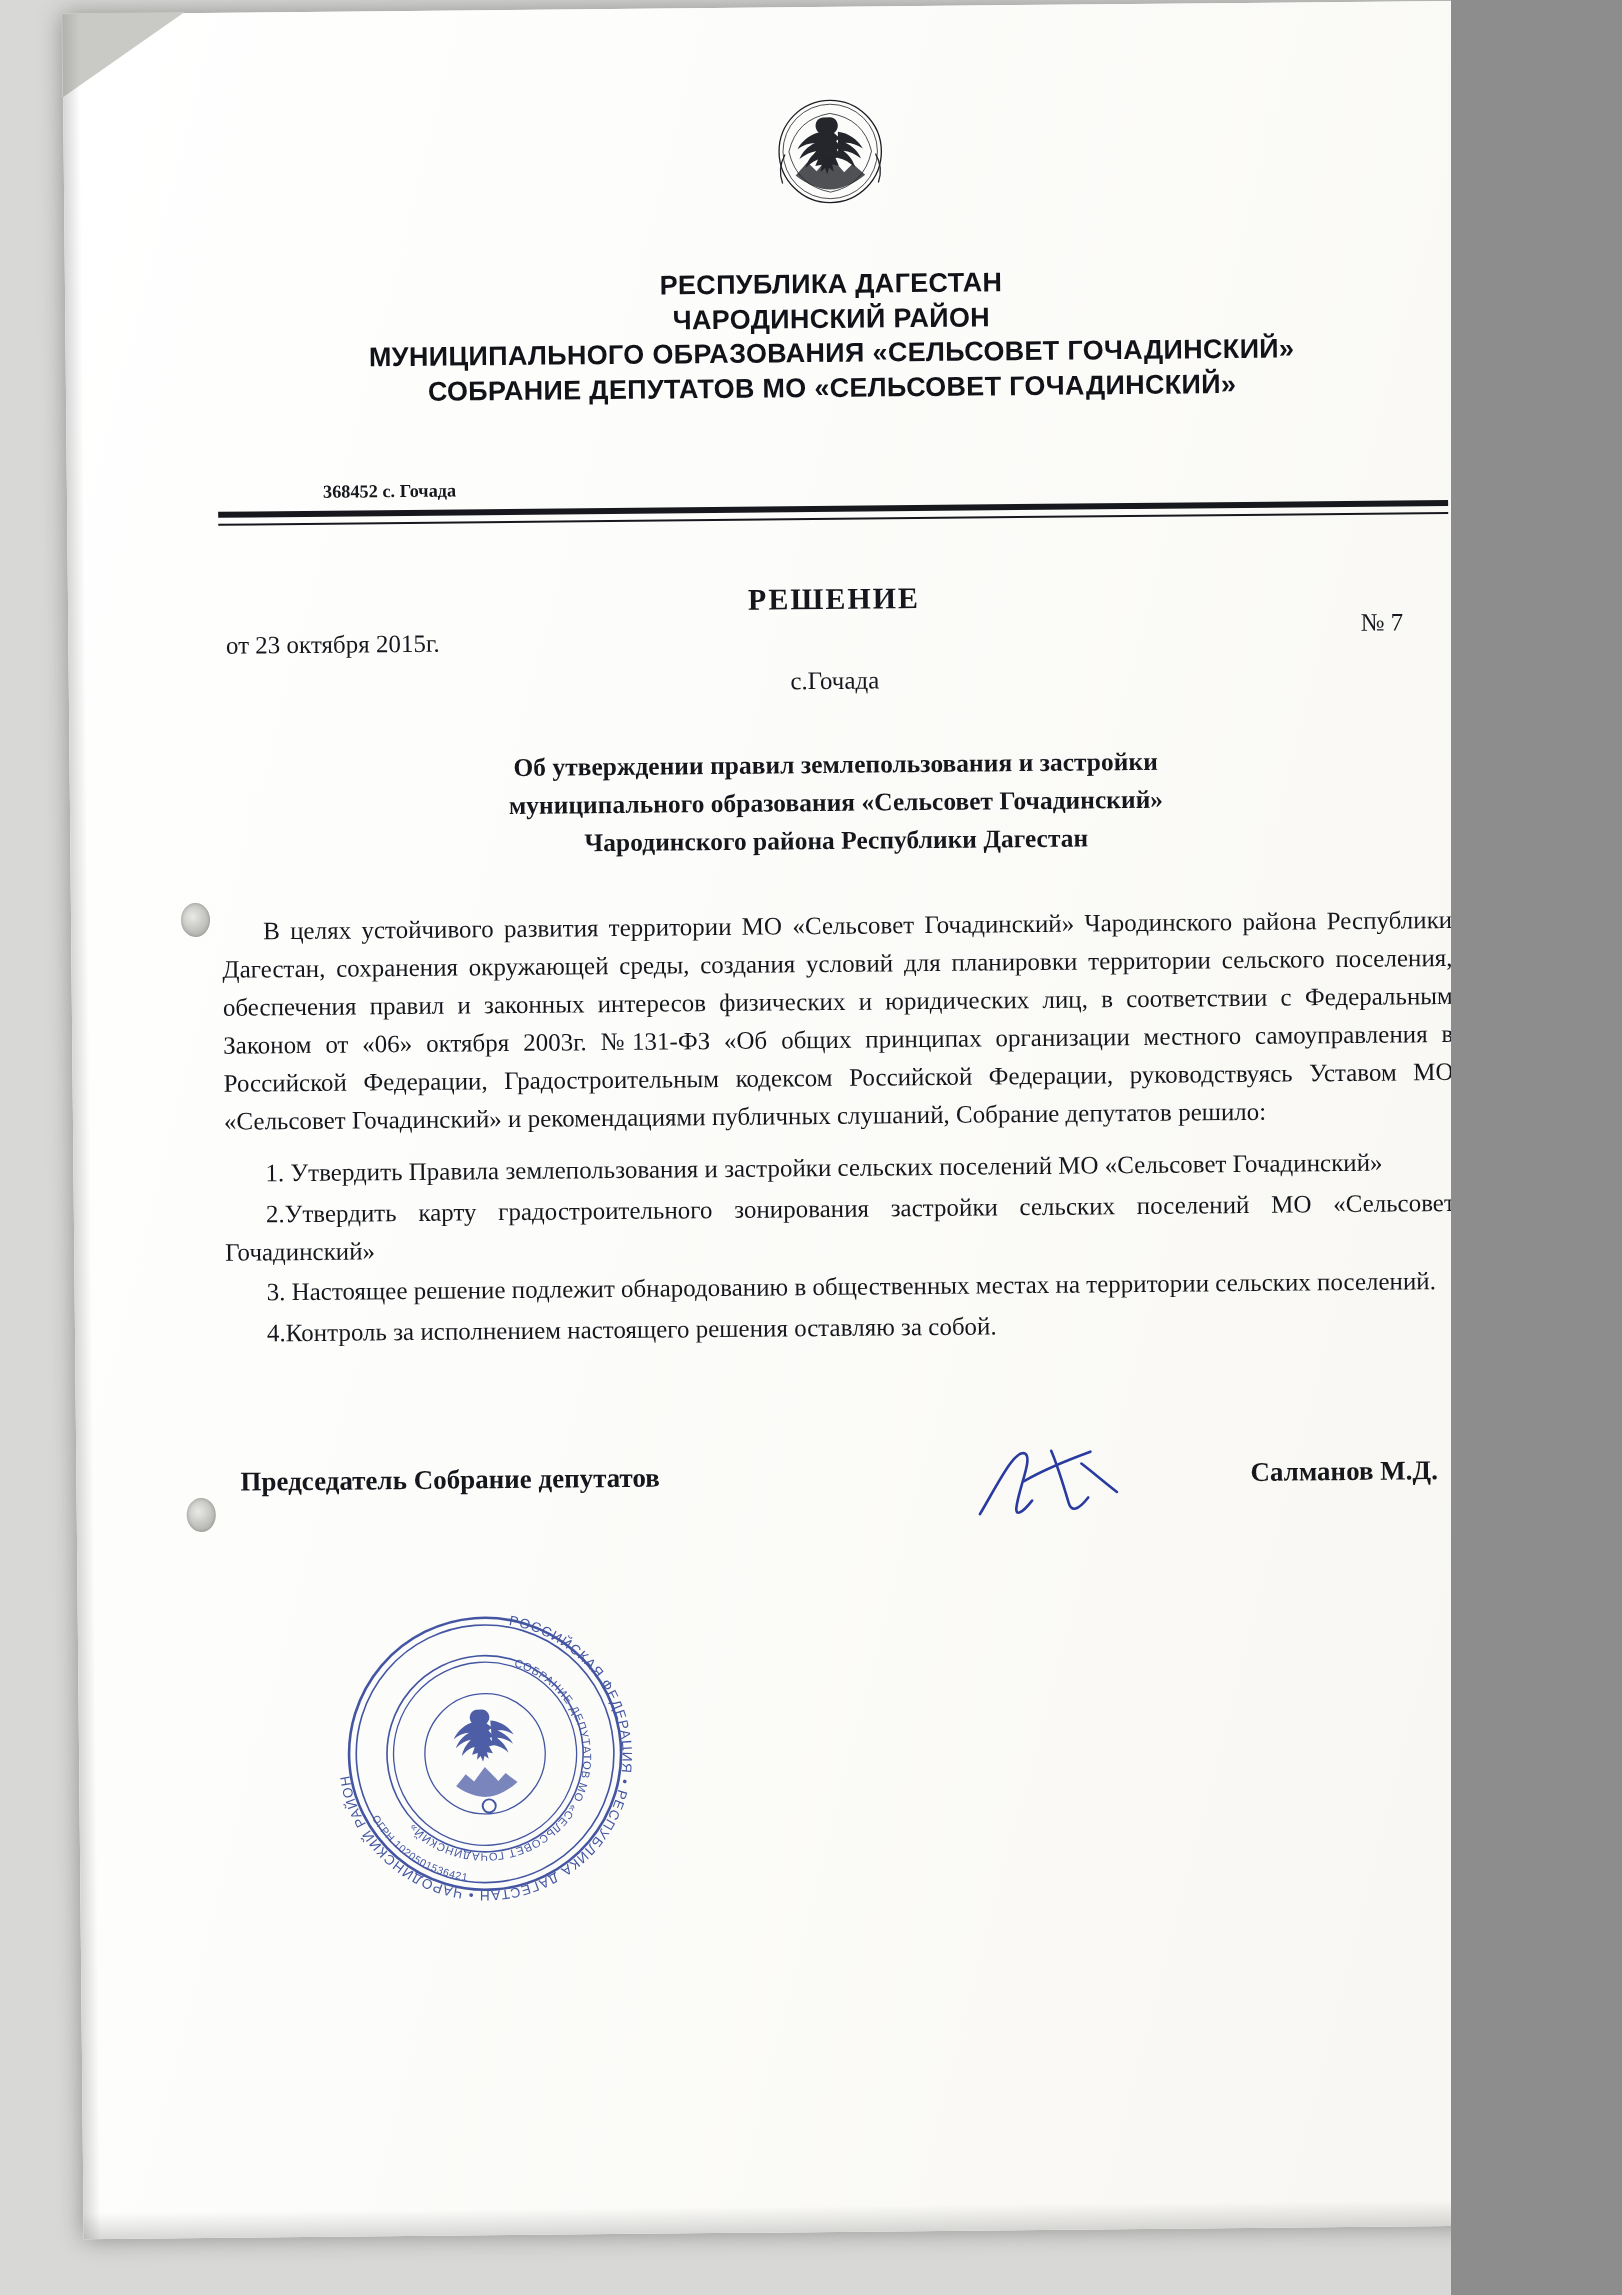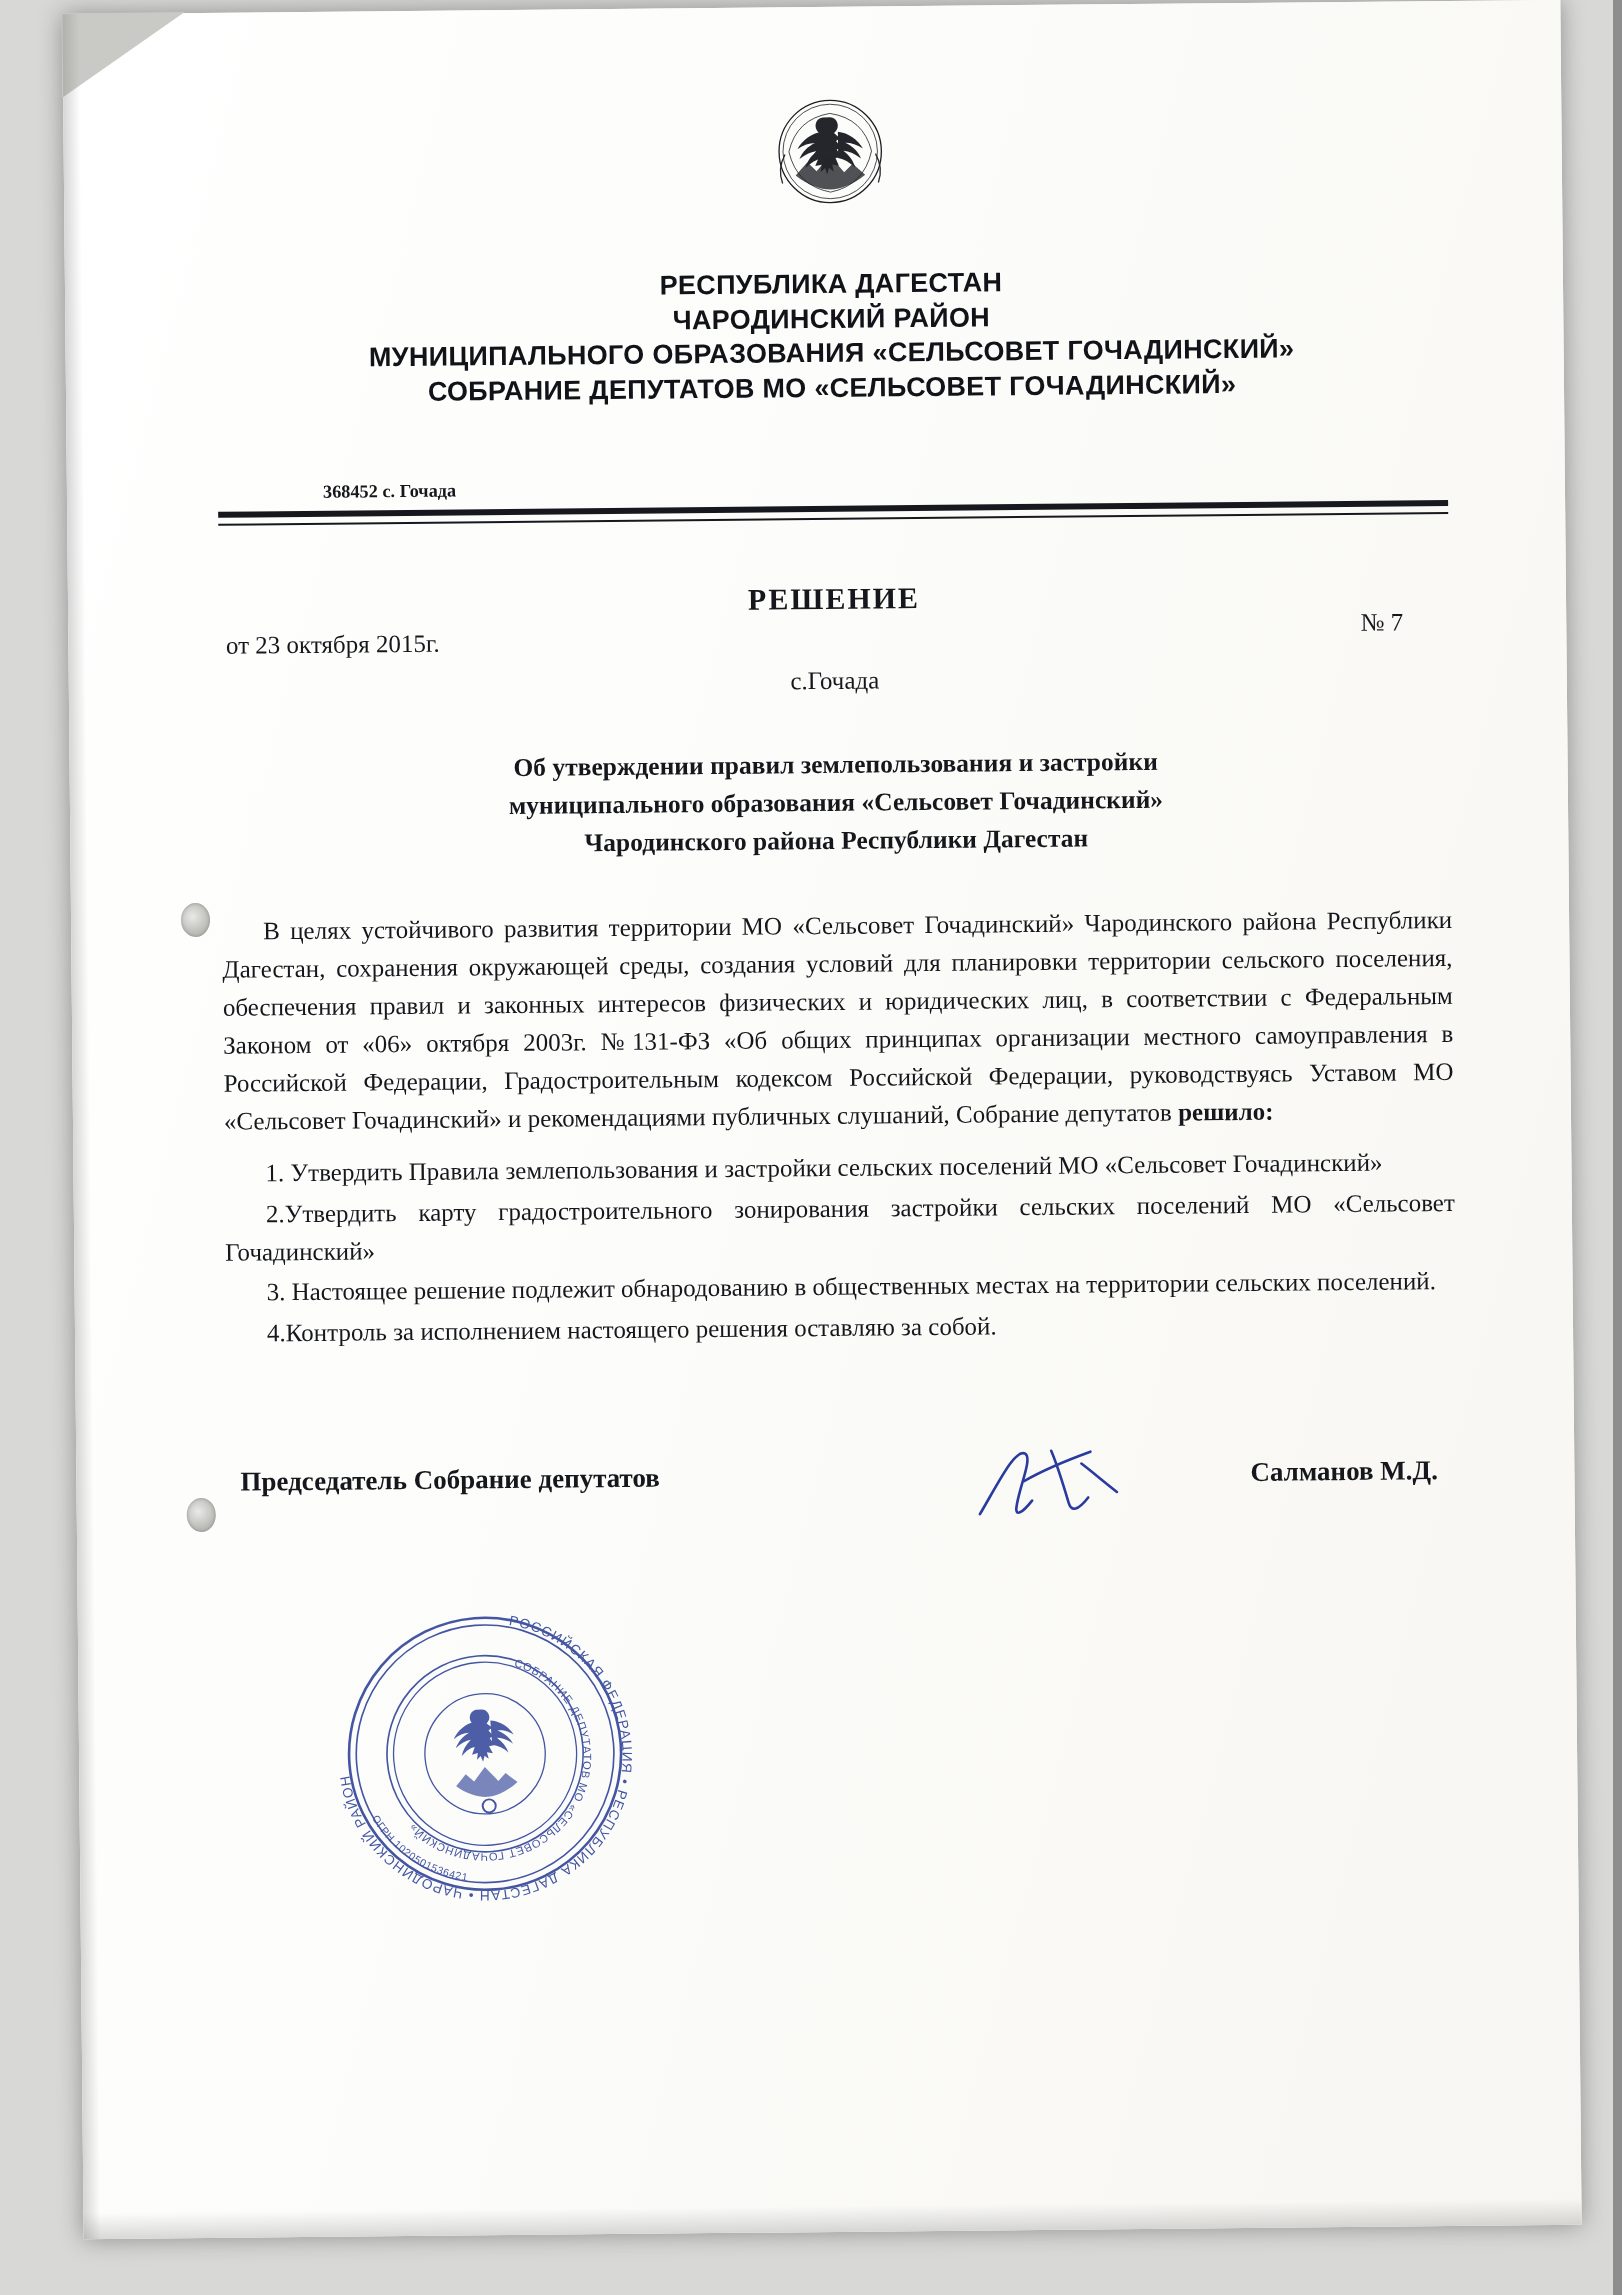--- a/index.html
+++ b/index.html
@@ -2,21 +2,21 @@
 <html lang="ru" style="font-size:10.5px"><head>
 <meta charset="utf-8">
 <style>
   html, body {
     margin: 0;
     padding: 0;
     background: #8d8d8d;
   }
   .page {
     position: relative;
-    width: 1613px;
+    width: 1451px;
     height: 2295px;
     background: #d8d8d6;
     overflow: hidden;
     font-family: "Liberation Serif", serif;
   }
   
   .sheet {
     position: absolute;
     left: 73px;
     top: 6.5px;
@@ -149,21 +149,21 @@
   }
 
   .body {
     margin-top: 46px;
     font-size: 25px;
     line-height: 1.52;
     text-align: justify;
   }
   .body p { margin: 0 0 1.3px 0; }
   .body p.indent { text-indent: 41px; }
-  .body .b { font-weight: bold; margin-top: 36px; }
+  .body .b { font-weight: normal; margin-top: 36px; }
 
   .items { margin-top: 14.4px; }
   .items p { margin: 0 0 2.6px 0; }
 
   
   .sign-row {
     position: relative;
     margin-top: 108px;
     height: 98px;
     font-family: "Liberation Serif", serif;

